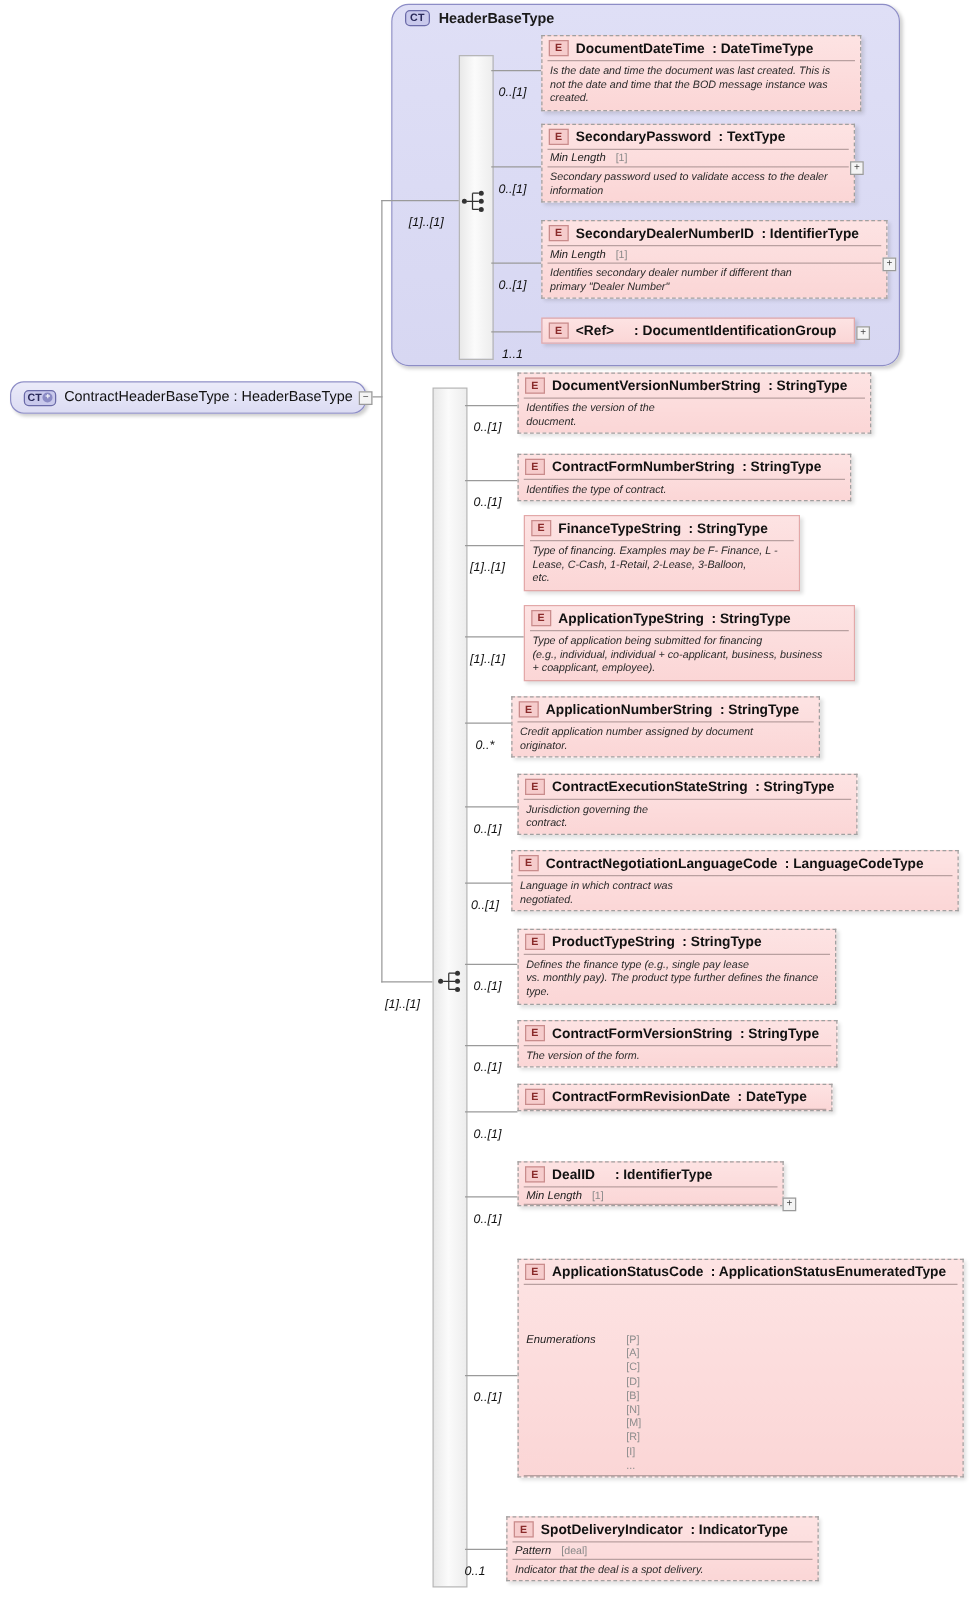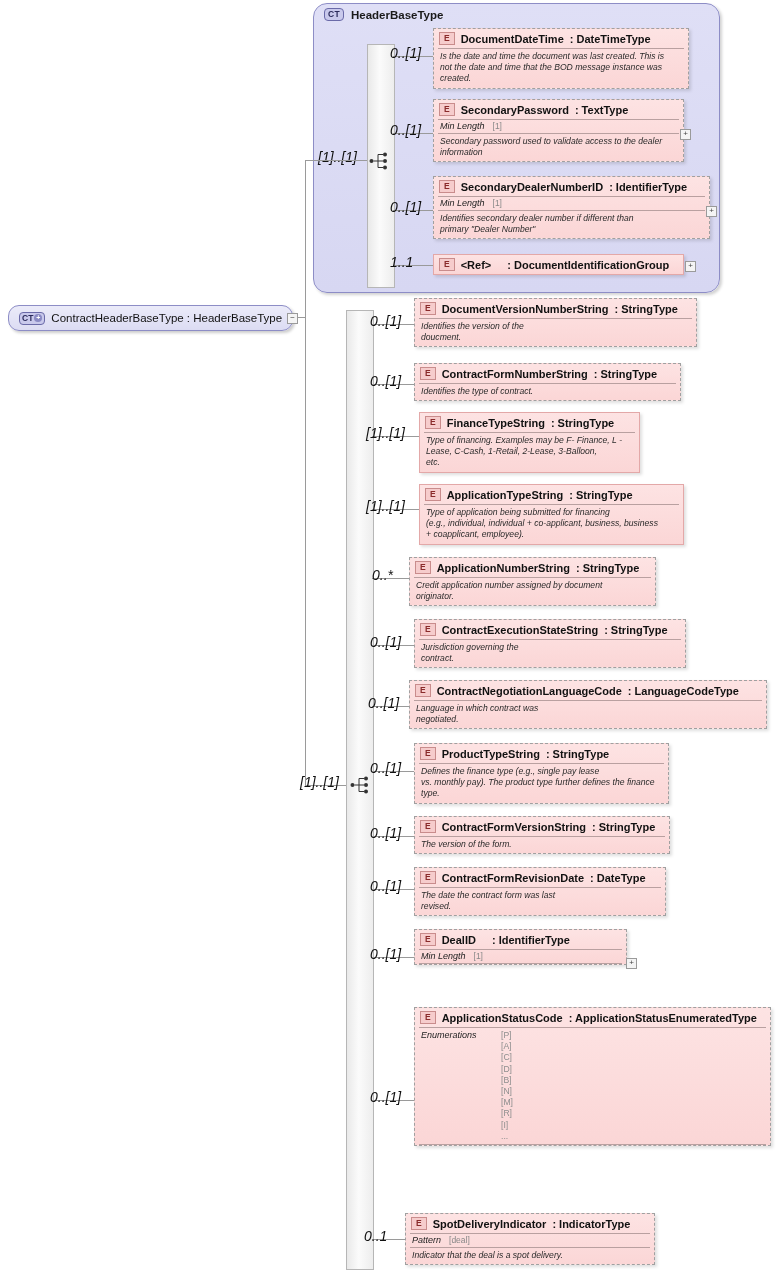--- a/index.html
+++ b/index.html
@@ -100,31 +100,31 @@
     font-size:9px;font-style:italic;color:#222;
   }
   .facet-val{font-style:normal;color:#888;font-size:8.5px;}
   .annot{
     padding:2px 6px 3px 6px;
     font-size:8.6px;font-style:italic;color:#2a2a2a;
     line-height:11.2px;white-space:pre-line;
   }
   .enum-block{
     display:flex;gap:10px;padding:2px 6px 2px 6px;
-    font-size:9px;font-style:italic;color:#222;
+    font-size:9px;font-style:italic;color:#222;margin-top:36px;
   }
   .enum-vals{
     font-style:normal;color:#8d8d8d;font-size:8.6px;line-height:11.2px;
     display:flex;flex-direction:column;
   }
 
   
   .card{
-    position:absolute;font-size:14px;font-style:italic;
-    color:#111;white-space:nowrap;text-align:left;
+    position:absolute;font-size:10px;font-style:italic;
+    color:#111;white-space:nowrap;text-align:center;margin-top:24px;
   }
 </style>
 </head>
 <body>
 
 <div class="canvas">
 
   <div class="ct-group" style="left:313px;top:3px;width:405px;height:288px;">
     <div class="ct-group-title">
       <span class="ct-badge">CT</span>
@@ -361,22 +361,20 @@
 
   <div class="ln h" style="left:372px;top:889px;width:42px;"></div>
   <div class="card" style="left:370px;top:878px;width:40px;">0..[1]</div>
   <div class="ebox opt" style="left:414px;top:867px;width:250px;">
     <div class="ebox-head">
       <span class="e-badge">E</span>
       <span>ContractFormRevisionDate</span>
       <span>: DateType</span>
     </div>
     <div class="ebox-sep"></div>
-    <div class="annot">The date the contract form was last
-revised.</div>
   </div>
 
   <div class="ln h" style="left:372px;top:957px;width:42px;"></div>
   <div class="card" style="left:370px;top:946px;width:40px;">0..[1]</div>
   <div class="ebox opt" style="left:414px;top:929px;width:211px;">
     <div class="ebox-head">
       <span class="e-badge">E</span>
       <span>DealID</span>
       <span style="margin-left:10px;">: IdentifierType</span>
     </div>

